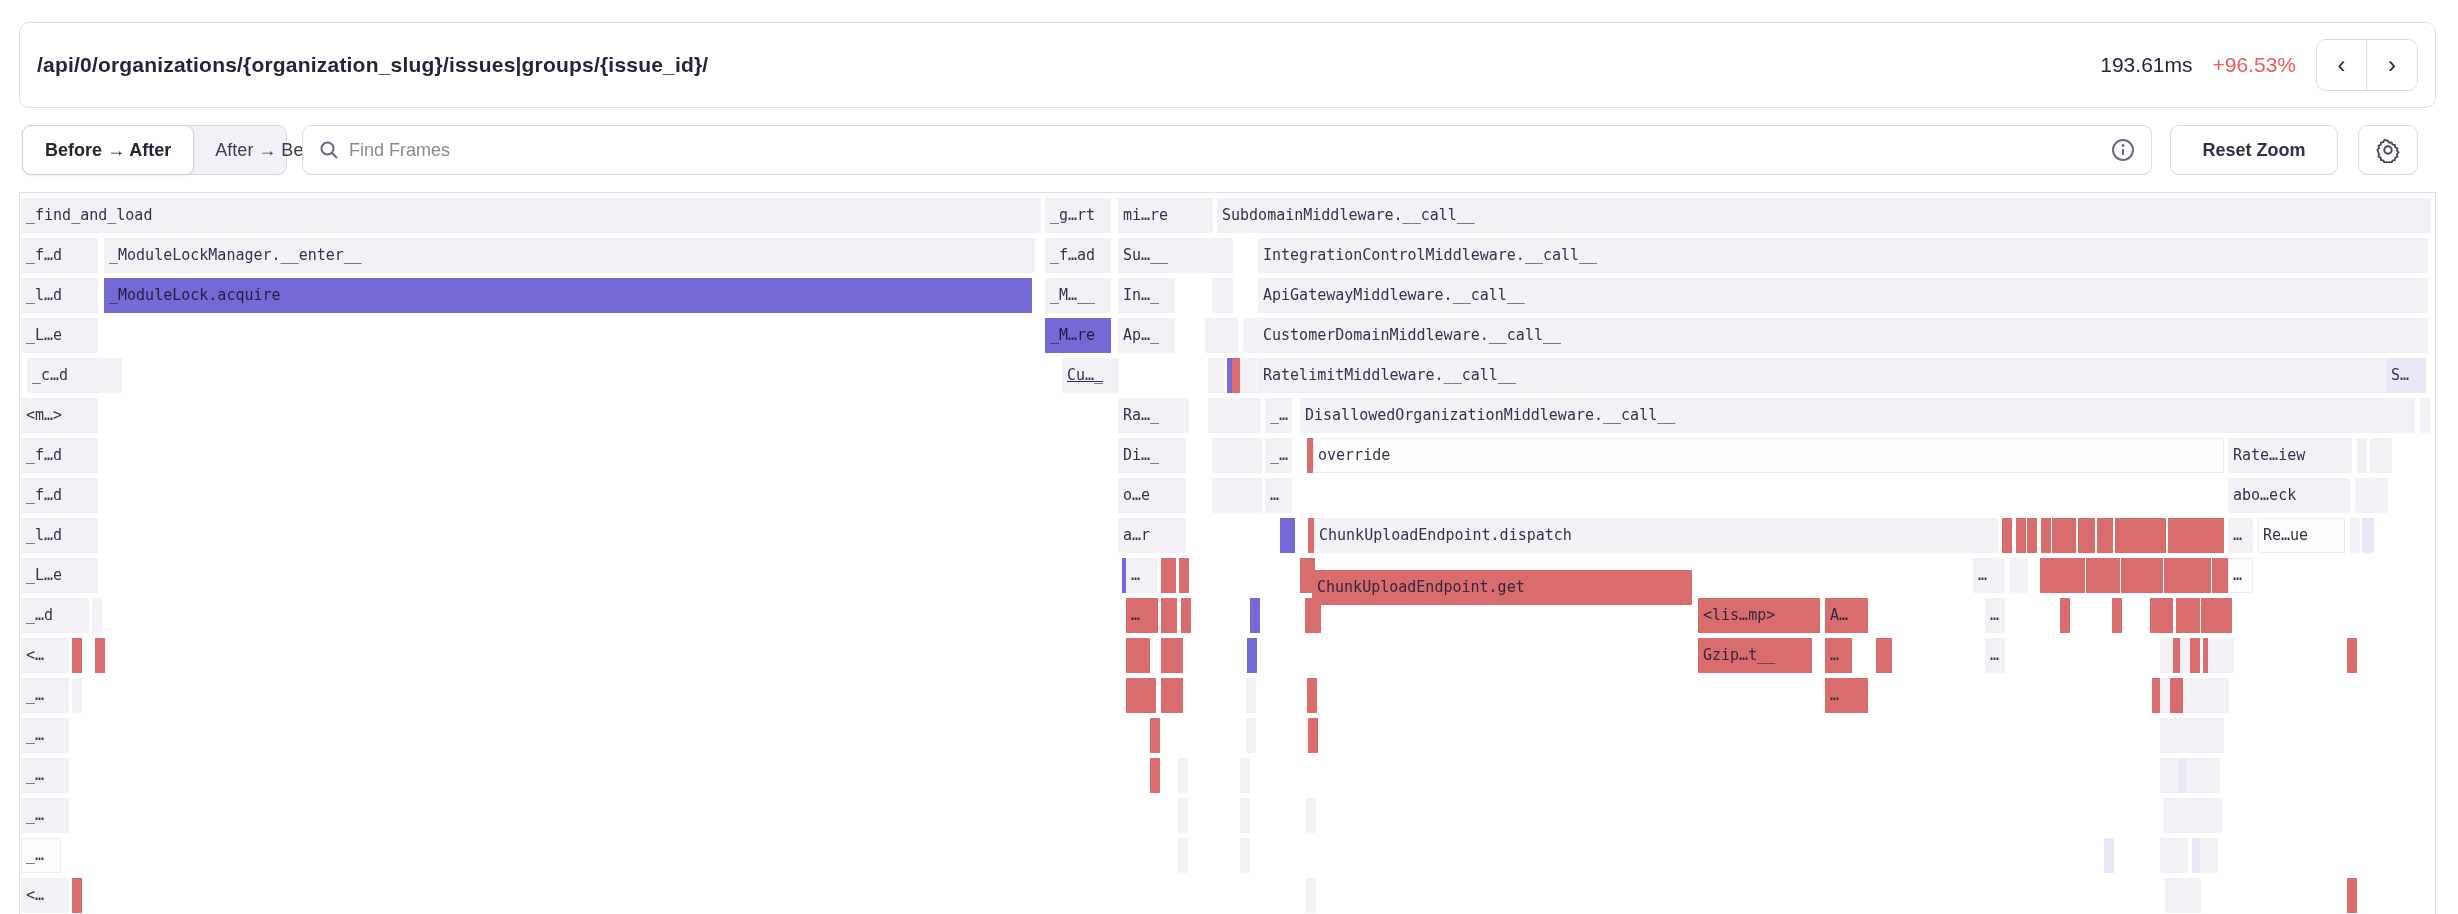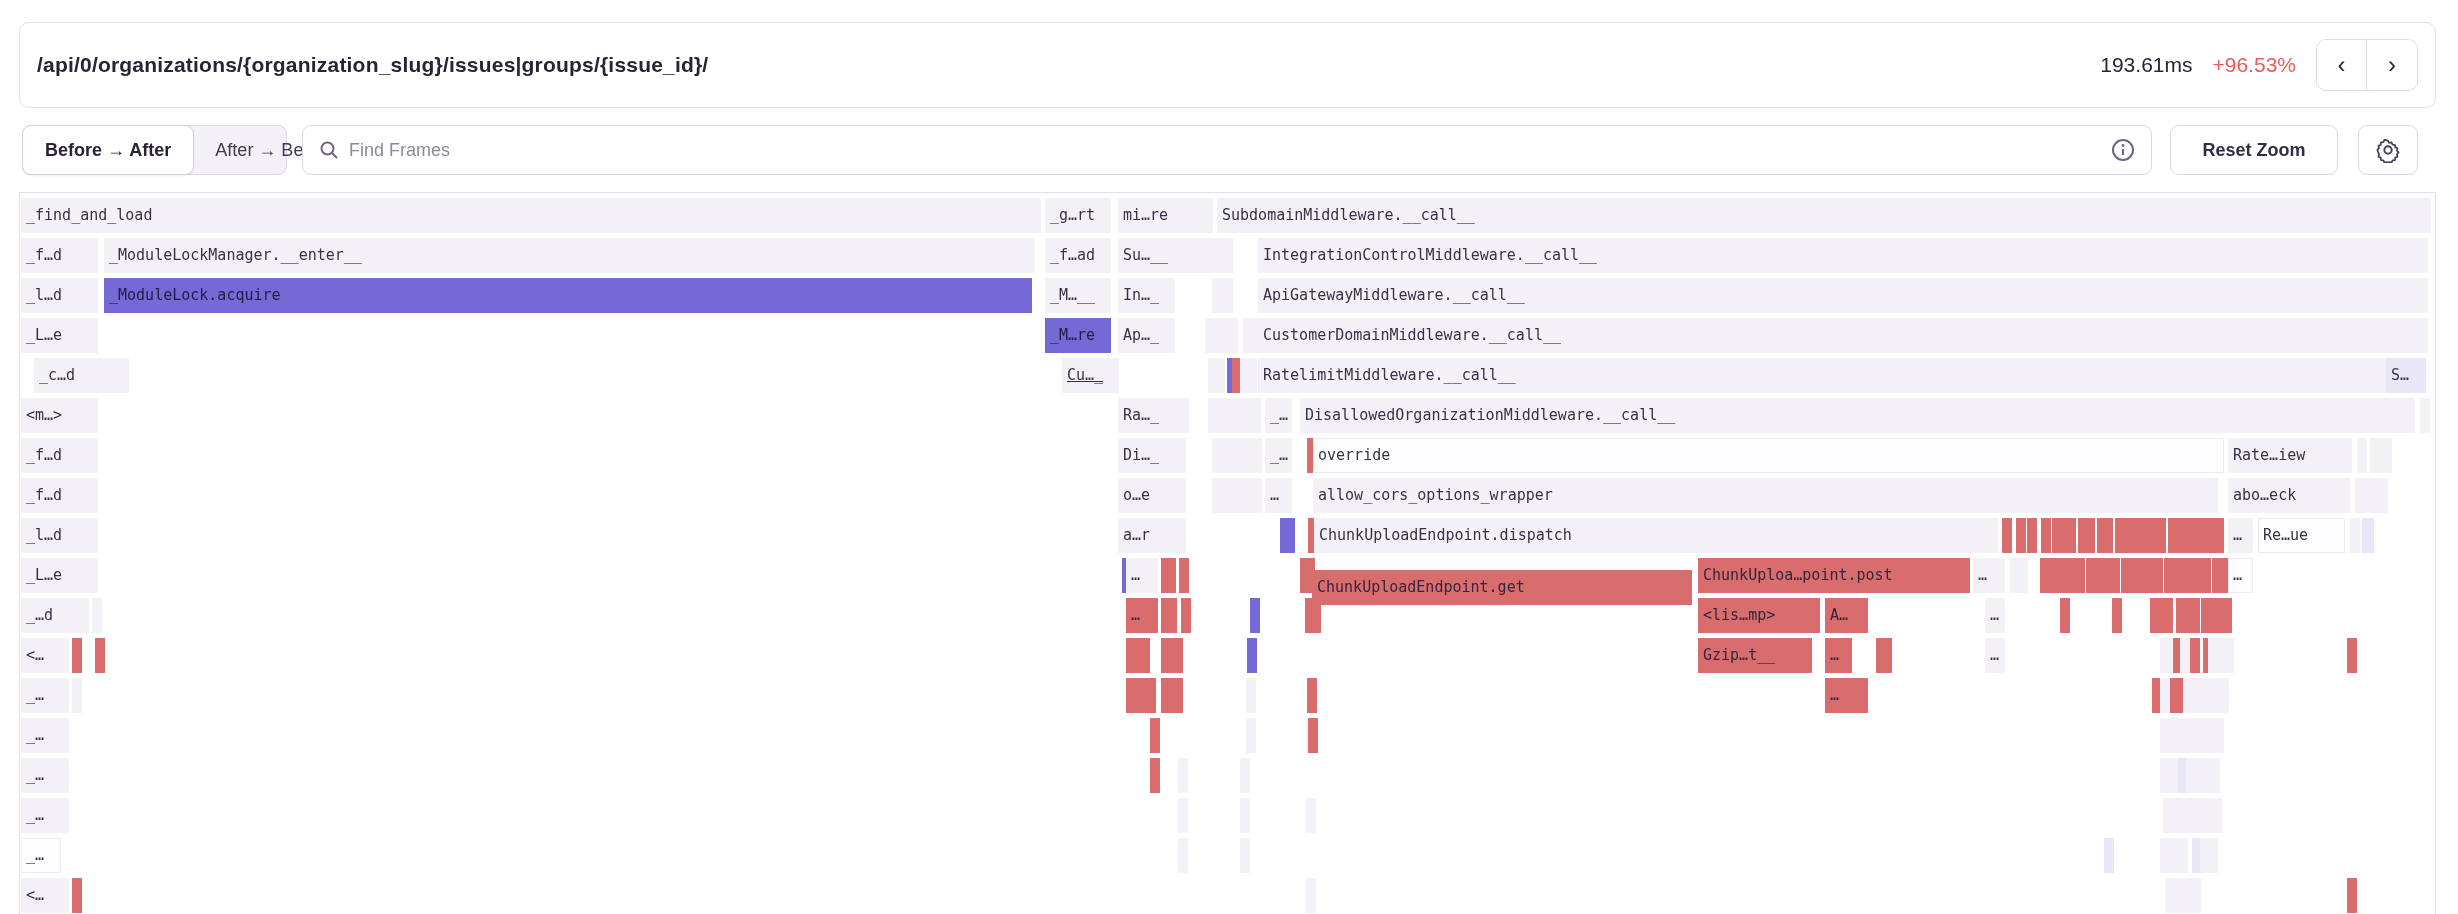--- a/index.html
+++ b/index.html
@@ -119,21 +119,21 @@
     <div class="f g" style="left: 1px; top: 125px; width: 77px;">_L…e</div>
     <div class="f p" style="left: 1025px; top: 125px; width: 66px;">_M…re</div>
     <div class="f g" style="left: 1098px; top: 125px; width: 57px;">Ap…_</div>
     <div class="f g" style="left: 1185px; top: 125px; width: 4px;"></div>
     <div class="f g" style="left: 1192px; top: 125px; width: 5px;"></div>
     <div class="f g" style="left: 1199px; top: 125px; width: 4px;"></div>
     <div class="f g" style="left: 1206px; top: 125px; width: 12px;"></div>
     <div class="f g" style="left: 1223px; top: 125px; width: 5px;"></div>
     <div class="f g" style="left: 1230px; top: 125px; width: 4px;"></div>
     <div class="f g" style="left: 1238px; top: 125px; width: 1170px;">CustomerDomainMiddleware.__call__</div>
-    <div class="f g" style="left: 14px; top: 165px; width: 95px;">_c…d</div>
+    <div class="f g" style="left: 7px; top: 165px; width: 95px;">_c…d</div>
     <div class="f g" style="left: 1042px; top: 165px; width: 57px; text-decoration: underline;">Cu…_</div>
     <div class="f g" style="left: 1188px; top: 165px; width: 4px;"></div>
     <div class="f g" style="left: 1195px; top: 165px; width: 4px;"></div>
     <div class="f p" style="left: 1207px; top: 165px; width: 3px;"></div>
     <div class="f r" style="left: 1212px; top: 165px; width: 3px;"></div>
     <div class="f g" style="left: 1220px; top: 165px; width: 5px;"></div>
     <div class="f g" style="left: 1227px; top: 165px; width: 4px;"></div>
     <div class="f g" style="left: 1238px; top: 165px; width: 1128px;">RatelimitMiddleware.__call__</div>
     <div class="f lp" style="left: 2366px; top: 165px; width: 40px;">S…</div>
     <div class="f g" style="left: 1px; top: 205px; width: 77px;">&lt;m…&gt;</div>
@@ -165,21 +165,20 @@
     <div class="f g" style="left: 2360px; top: 245px; width: 12px;"></div>
     <div class="f g" style="left: 1px; top: 285px; width: 77px;">_f…d</div>
     <div class="f g" style="left: 1098px; top: 285px; width: 68px;">o…e</div>
     <div class="f g" style="left: 1192px; top: 285px; width: 4px;"></div>
     <div class="f g" style="left: 1200px; top: 285px; width: 4px;"></div>
     <div class="f g" style="left: 1208px; top: 285px; width: 4px;"></div>
     <div class="f g" style="left: 1216px; top: 285px; width: 4px;"></div>
     <div class="f g" style="left: 1224px; top: 285px; width: 4px;"></div>
     <div class="f g" style="left: 1232px; top: 285px; width: 4px;"></div>
     <div class="f g" style="left: 1245px; top: 285px; width: 27px;">…</div>
-    <div class="f g" style="left: 1293px; top: 285px; width: 905px;">allow_cors_options_wrapper</div>
     <div class="f g" style="left: 2208px; top: 285px; width: 122px;">abo…eck</div>
     <div class="f g" style="left: 2335px; top: 285px; width: 5px;"></div>
     <div class="f g" style="left: 2343px; top: 285px; width: 4px;"></div>
     <div class="f g" style="left: 2352px; top: 285px; width: 3px;"></div>
     <div class="f g" style="left: 2358px; top: 285px; width: 8px;"></div>
     <div class="f g" style="left: 1px; top: 325px; width: 77px;">_l…d</div>
     <div class="f g" style="left: 1098px; top: 325px; width: 68px;">a…r</div>
     <div class="f p" style="left: 1260px; top: 325px; width: 15px;"></div>
     <div class="f r" style="left: 1288px; top: 325px; width: 3px;"></div>
     <div class="f g" style="left: 1294px; top: 325px; width: 684px;">ChunkUploadEndpoint.dispatch</div>
@@ -213,21 +212,20 @@
     <div class="f g" style="left: 2330px; top: 325px; width: 7px;"></div>
     <div class="f lp" style="left: 2342px; top: 325px; width: 12px;"></div>
     <div class="f g" style="left: 1px; top: 365px; width: 77px;">_L…e</div>
     <div class="f p" style="left: 1102px; top: 365px; width: 3px;"></div>
     <div class="f g" style="left: 1106px; top: 365px; width: 32px;">…</div>
     <div class="f r" style="left: 1141px; top: 365px; width: 15px;"></div>
     <div class="f r" style="left: 1159px; top: 365px; width: 6px;"></div>
     <div class="f r" style="left: 1280px; top: 365px; width: 3px;"></div>
     <div class="f r" style="left: 1285px; top: 365px; width: 3px;"></div>
     <div class="f r" style="left: 1292px; top: 365px; width: 380px; margin-top: 12px;">ChunkUploadEndpoint.get</div>
-    <div class="f r" style="left: 1678px; top: 365px; width: 272px;">ChunkUploa…point.post</div>
     <div class="f g" style="left: 1953px; top: 365px; width: 32px;">…</div>
     <div class="f g" style="left: 1990px; top: 365px; width: 4px;"></div>
     <div class="f g" style="left: 1998px; top: 365px; width: 3px;"></div>
     <div class="f r" style="left: 2020px; top: 365px; width: 4px;"></div>
     <div class="f r" style="left: 2030px; top: 365px; width: 3px;"></div>
     <div class="f r" style="left: 2037px; top: 365px; width: 7px;"></div>
     <div class="f r" style="left: 2047px; top: 365px; width: 3px;"></div>
     <div class="f r" style="left: 2055px; top: 365px; width: 8px;"></div>
     <div class="f r" style="left: 2066px; top: 365px; width: 3px;"></div>
     <div class="f r" style="left: 2073px; top: 365px; width: 5px;"></div>

